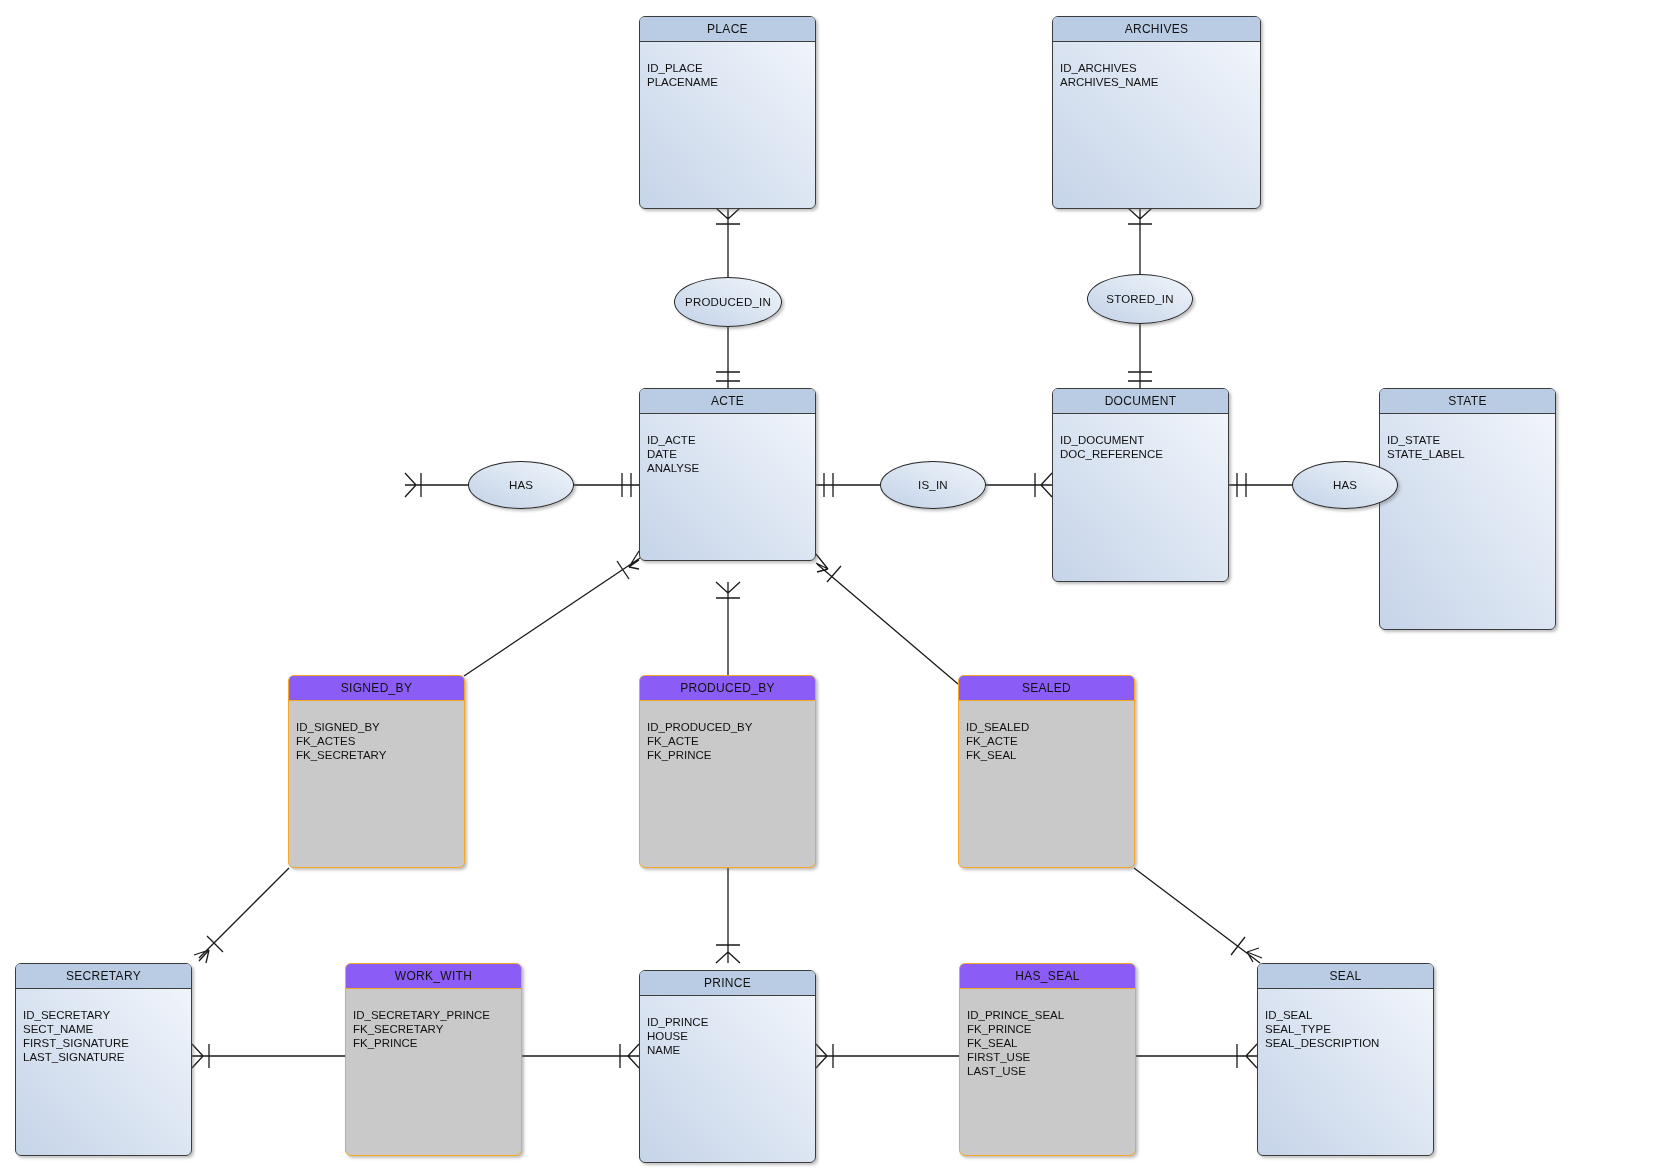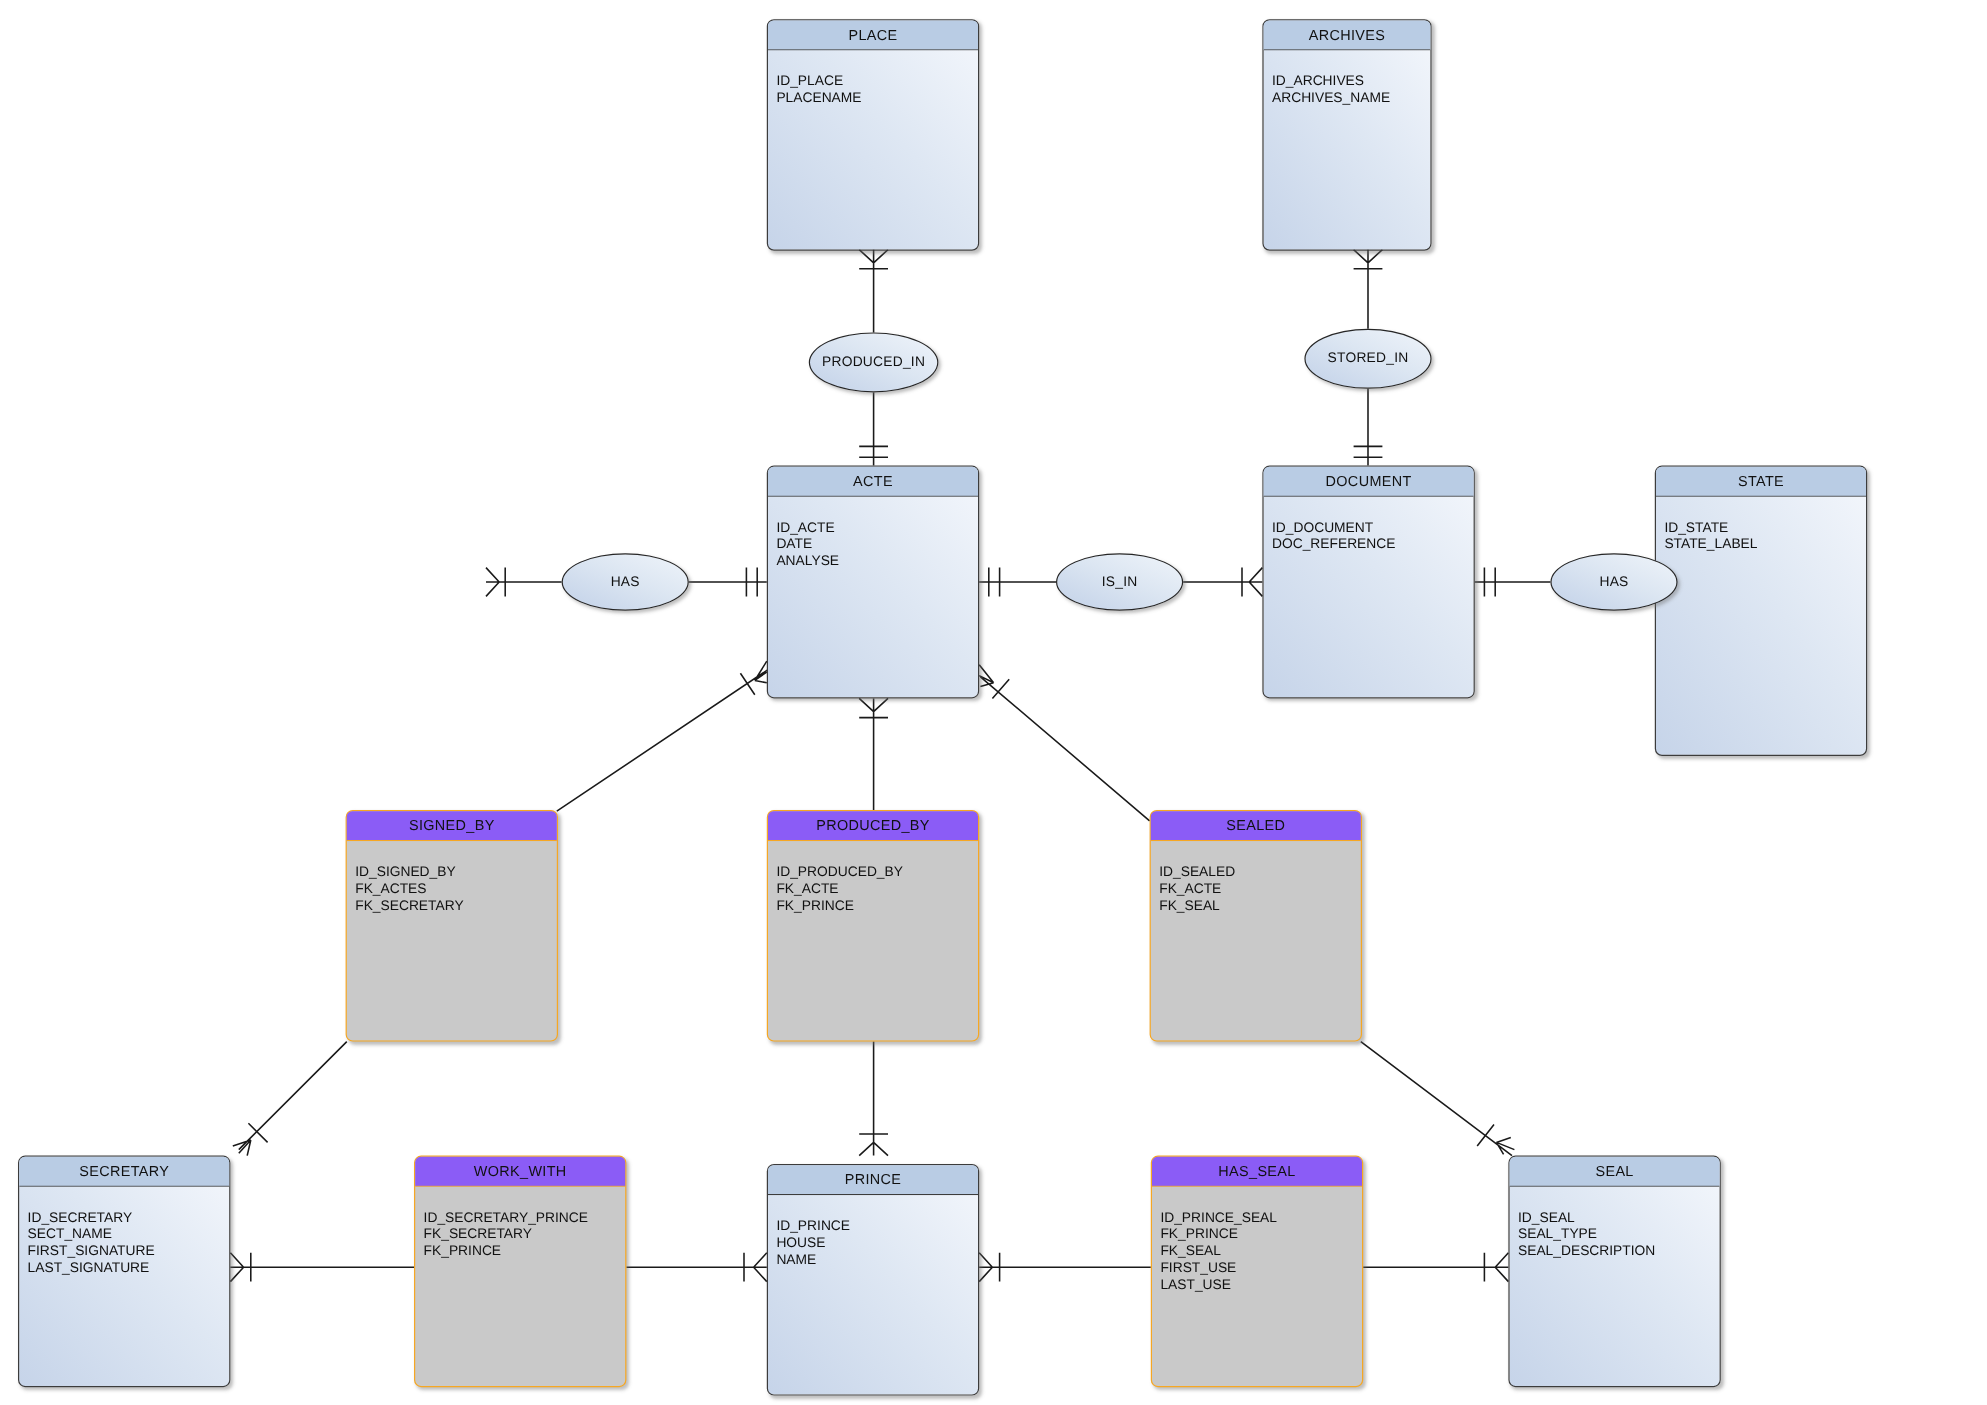--- a/index.html
+++ b/index.html
@@ -35,23 +35,23 @@
   .rel{
     position:absolute;border:1.4px solid #262626;border-radius:50%;
     background:linear-gradient(to bottom left,#eff4fa 0%,#dce6f2 45%,#c2d1e8 100%);
     box-shadow:2px 2px 3px rgba(110,110,110,.45);
     display:flex;align-items:center;justify-content:center;
     font-size:11.5px;letter-spacing:.2px;
   }
 
   
   .e-place{left:639px;top:16px;width:177px;height:193px}
-  .e-archives{left:1052px;top:16px;width:141px;height:193px}
+  .e-archives{left:1052px;top:16px;width:209px;height:193px}
   .e-diplo{left:228px;top:388px;width:177px;height:194px}
-  .e-acte{left:639px;top:388px;width:177px;height:194px}
+  .e-acte{left:639px;top:388px;width:177px;height:173px}
   .e-document{left:1052px;top:388px;width:177px;height:194px}
   .e-state{left:1379px;top:388px;width:177px;height:242px}
   .e-signed{left:288px;top:675px;width:177px;height:193px}
   .e-producedby{left:639px;top:675px;width:177px;height:193px}
   .e-sealed{left:958px;top:675px;width:177px;height:193px}
   .e-secretary{left:15px;top:963px;width:177px;height:193px}
   .e-work{left:345px;top:963px;width:177px;height:193px}
   .e-prince{left:639px;top:970px;width:177px;height:193px}
   .e-hasseal{left:959px;top:963px;width:177px;height:193px}
   .e-seal{left:1257px;top:963px;width:177px;height:193px}

